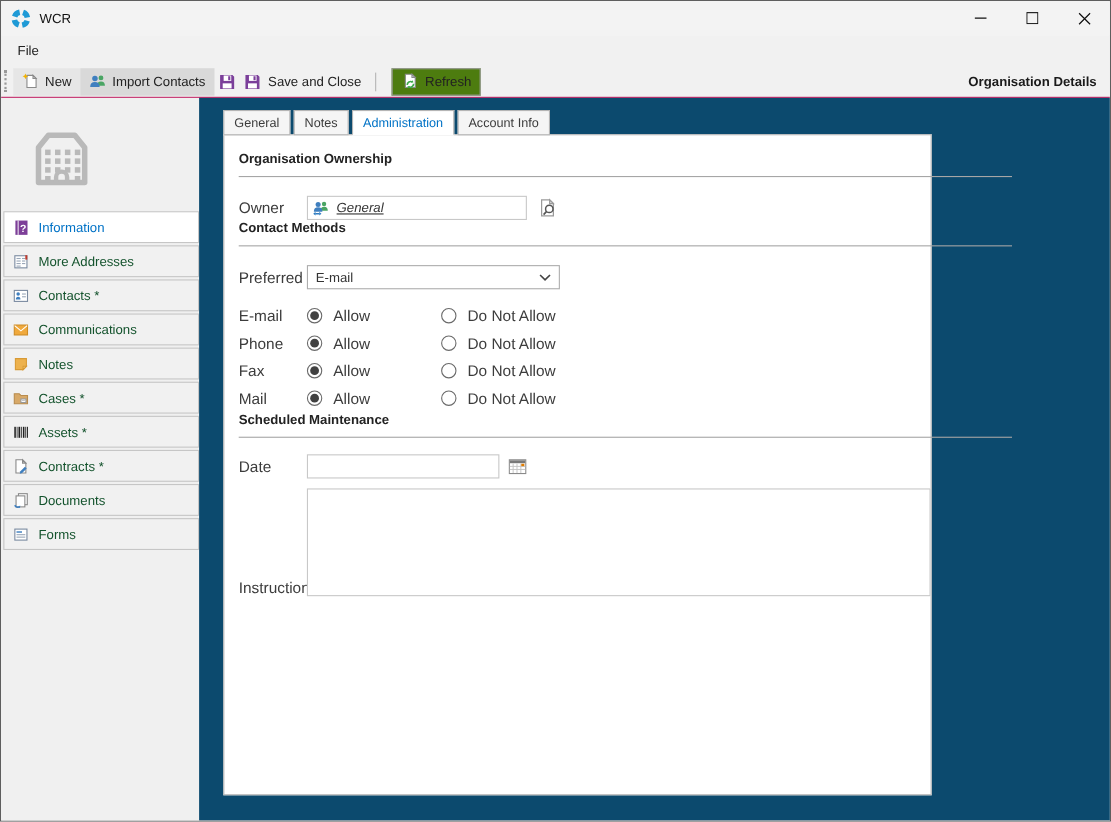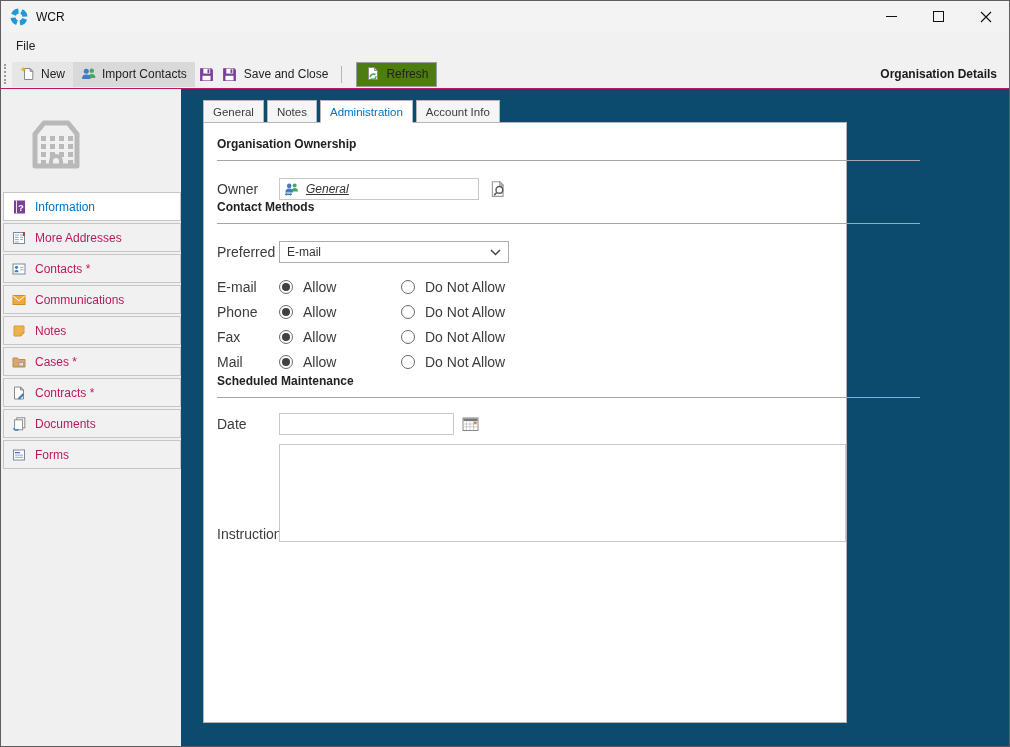--- a/index.html
+++ b/index.html
@@ -25,21 +25,21 @@
   .tb-btn.shade2 { background:#d9d9d9; }
   .tb-btn.icon-only { padding:0 3px; }
   .tb-btn.outlined { background:#4d7c0f; border:1px solid #9c9c9c; margin-left:6px; }
   .tb-sep { width:1px; height:17px; background:#b5b5b5; margin:0 8px 0 10px; }
   .tb-right { margin-left:auto; font-weight:bold; color:#1a1a1a; }
   
   .main { display:flex; height:657px; }
   .sidebar { width:180px; background:#f0f0f0; flex-shrink:0; position:relative; }
   .building { position:absolute; top:23px; left:24px; }
   .nav { position:absolute; top:103px; left:0; right:0; }
-  .nav-item { display:flex; align-items:center; gap:8px; height:29px; margin:0 0 2px 2px; border:1px solid #c6c6c6; background:#f1f1f1; padding-left:7px; color:#be185d; }
+  .nav-item { display:flex; align-items:center; gap:8px; height:29px; margin:0 0 2px 2px; border:1px solid #c6c6c6; background:#f1f1f1; padding-left:7px; color:#14532d; }
   .nav-item.selected { background:#fff; color:#0072c6; }
   .nav-item .ico { width:16px; height:16px; display:inline-flex; flex-shrink:0; }
   
   .content { flex:1; position:relative; background:#0c4a6e; }
   .tabs { position:absolute; top:11px; left:22px; display:flex; z-index:2; }
   .tab { height:23px; display:flex; align-items:center; padding:0 9px; border:1px solid #b5b5b5; background:#f5f5f5; margin-right:3px; color:#3c3c3c; font-size:11.5px; }
   .tab.active { background:#fff; color:#0072c6; border-bottom-color:#fff; }
   .panel { position:absolute; top:33px; left:22px; width:644px; height:601px; border:1px solid #b5b5b5; background:#fff; padding:14px 0 0 13px; }
   .section-title { font-weight:bold; color:#222; font-size:12px; }
   .rule { height:1px; background:#a6a6a6; width:703px; margin-top:9px; }
@@ -255,20 +255,36 @@
                 <path d="M2 4 h4.5 l1.5 1.5 H14 V13 H2 z" fill="#d8a968" stroke="#b98c4e"></path>
                 <rect x="8" y="8.7" width="4.6" height="3.2" fill="#fff" stroke="#999"></rect>
                 <rect x="9" y="9.7" width="2.6" height="0.8" fill="#bbb"></rect>
               </svg>
           </span>
           <span>Cases *</span>
         </div>
         <div class="nav-item">
           <span class="ico">
             <svg width="16" height="16" viewBox="0 0 16 16">
+                <g fill="#222">
+                  <rect x="2" y="3" width="1.4" height="10"></rect>
+                  <rect x="4.2" y="3" width="0.7" height="10"></rect>
+                  <rect x="5.8" y="3" width="1.6" height="10"></rect>
+                  <rect x="8.2" y="3" width="0.7" height="10"></rect>
+                  <rect x="9.8" y="3" width="1.4" height="10"></rect>
+                  <rect x="12" y="3" width="0.7" height="10"></rect>
+                  <rect x="13.4" y="3" width="1" height="10"></rect>
+                </g>
+              </svg>
+          </span>
+          <span>Assets *</span>
+        </div>
+        <div class="nav-item">
+          <span class="ico">
+            <svg width="16" height="16" viewBox="0 0 16 16">
                 <path d="M3.5 2 h6 l3 3 v9 h-9 z" fill="#fff" stroke="#8a8a8a"></path>
                 <path d="M9.5 2 l3 3 h-3 z" fill="#dcdcdc" stroke="#8a8a8a"></path>
                 <path d="M7.5 12.5 l4.2-4.2 1.6 1.6 -4.2 4.2 -2.1 0.5 z" fill="#3f7fbf"></path>
               </svg>
           </span>
           <span>Contracts *</span>
         </div>
         <div class="nav-item">
           <span class="ico">
             <svg width="16" height="16" viewBox="0 0 16 16">

